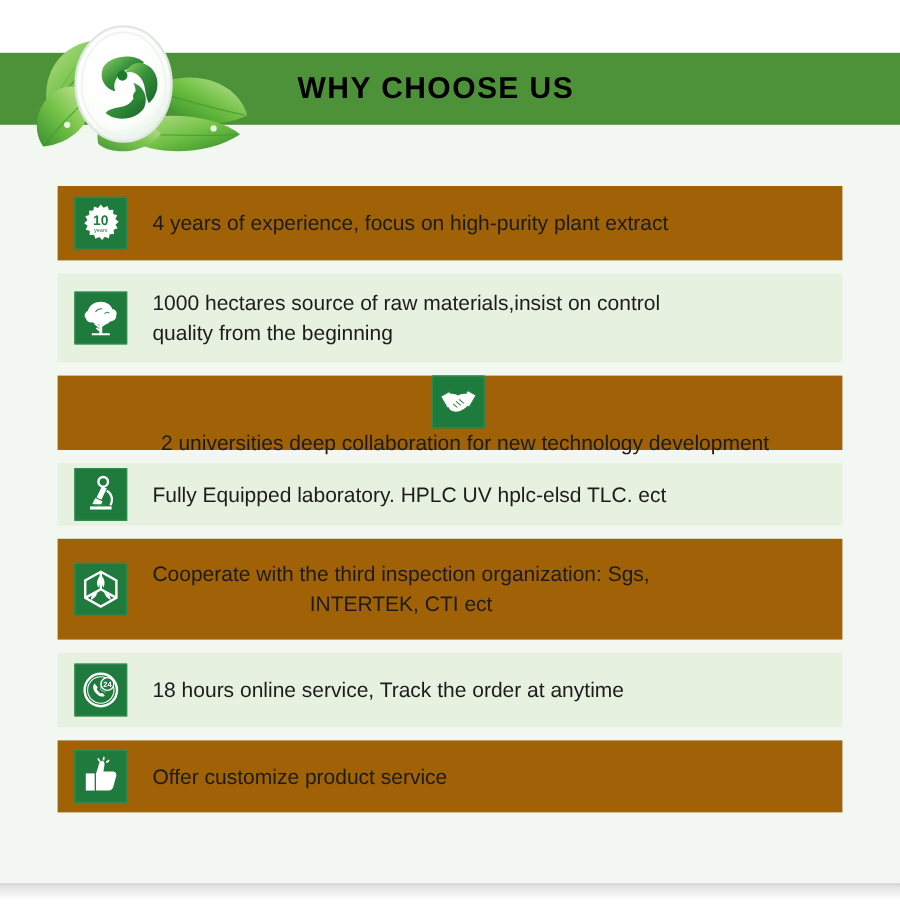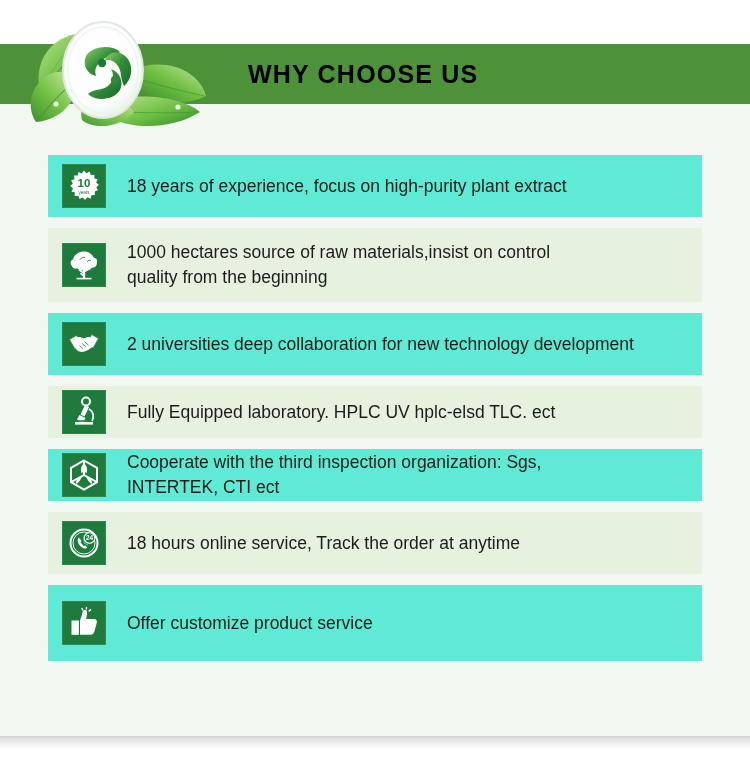--- a/index.html
+++ b/index.html
@@ -80,21 +80,21 @@
     top: 155px;
     width: 654px;
   }
   .feature-row {
     display: flex;
     align-items: center;
     box-sizing: border-box;
     padding: 0 0 0 14px;
     margin-bottom: 11px;
   }
-  .feature-row.shade-a { background: #5eead4; }
+  .feature-row.shade-a { background: #a16207; }
   .feature-row.shade-b { background: #e6f1e0; }
 
   .feature-row .icon-box {
     flex: 0 0 auto;
     width: 44px;
     height: 44px;
     background: #1f7a3d;
     display: flex;
     align-items: center;
     justify-content: center;
@@ -189,41 +189,41 @@
         <svg width="34" height="34" viewBox="0 0 34 34">
           <path d="M17 1.5 L19.3 4.2 L22.6 2.6 L23.8 6 L27.4 5.8 L27.3 9.4 L30.7 10.3 L29.1 13.5
                    L31.9 15.7 L29.3 18.2 L31 21.3 L27.7 22.5 L28 26.1 L24.4 26.2 L23.7 29.7
                    L20.4 28.3 L18.1 31 L15.7 28.4 L12.5 30 L11.3 26.7 L7.7 26.9 L7.8 23.3
                    L4.4 22.4 L6 19.2 L3.2 17 L5.8 14.5 L4.1 11.3 L7.4 10.2 L7.1 6.6 L10.7 6.5
                    L11.4 3 L14.7 4.4 Z" fill="#ffffff"></path>
           <text x="17" y="18.4" font-family="'Liberation Sans',sans-serif" font-size="11.5" font-weight="bold" fill="#1f7a3d" text-anchor="middle">10</text>
           <text x="17" y="24.6" font-family="'Liberation Sans',sans-serif" font-size="4.6" fill="#1f7a3d" text-anchor="middle">years</text>
         </svg>
       </div>
-      <div class="feature-text">18 years of experience, focus on high-purity plant extract</div>
+      <div class="feature-text">4 years of experience, focus on high-purity plant extract</div>
     </div>
 
     <div class="feature-row shade-b" style="height:74px;">
       <div class="icon-box">
         <svg width="34" height="34" viewBox="0 0 34 34">
           <path d="M17 3.5 C11.5 3.5 7 7 6.2 11.2 C3.4 12.3 2.8 15.6 4.6 17.4
                    C5.2 19.8 7.8 21.2 10.4 20.6 C12.2 22.6 15.3 23.2 17.6 21.8
                    C20.2 23.2 23.6 22.2 24.8 19.8 C27.8 20 30.2 17.8 29.8 15
                    C31 12.6 29.4 9.8 26.6 9.6 C25.4 5.9 21.5 3.5 17 3.5 Z" fill="#ffffff"></path>
           <path d="M15.8 20 L15.8 30.2 L18.2 30.2 L18.2 20 Z" fill="#ffffff"></path>
           <path d="M16.8 25.4 L12 21.6 M17.2 24 L22.2 20.6 M16.9 28 L13.4 25.4" stroke="#ffffff" stroke-width="1.5" fill="none"></path>
           <path d="M9.5 30.6 L24.5 30.6" stroke="#ffffff" stroke-width="1.6"></path>
           <path d="M12.5 12 C14 10 16 9 18 9.4 M20 13.5 C21.5 12 23 12 24 12.8" stroke="#2d8a4a" stroke-width="0.9" fill="none"></path>
         </svg>
       </div>
       <div class="feature-text">1000 hectares source of raw materials,insist on control
 quality from the beginning</div>
     </div>
 
-    <div class="feature-row shade-a" style="height:62px;">
+    <div class="feature-row shade-a" style="height:62px;flex-direction:column;">
       <div class="icon-box">
         <svg width="34" height="34" viewBox="0 0 34 34">
           <path d="M2.5 12.5 L9.5 8.5 L15 18 L8 22 Z" fill="#ffffff" stroke="#2d8a4a" stroke-width="0.7"></path>
           <path d="M31.5 11.5 L24.8 7.6 L19.4 17 L26 21 Z" fill="#ffffff" stroke="#2d8a4a" stroke-width="0.7"></path>
           <path d="M9.5 10.5 C12 9.5 14.5 10.4 16.8 11.6 C18.8 10.4 21.2 9.6 23.8 10.4
                    L25.5 19.5 C24 21 22 22.6 20 23.6 C17 25.4 13 25.6 10.4 23.6
                    C9.2 22.6 8.6 21.4 8.4 20 Z" fill="#ffffff"></path>
           <path d="M12.5 18.5 L16 21.5 M15 16.5 L19 19.8 M17.6 14.8 L21.5 18.2" stroke="#2d8a4a" stroke-width="0.9" fill="none"></path>
         </svg>
       </div>
@@ -237,21 +237,21 @@
           <path d="M18 10 L13.5 19.5 L17.5 21.5 L22 12 Z" fill="#ffffff"></path>
           <path d="M12.5 20 L10 24.5 L16 27.5 L18.5 23 Z" fill="#ffffff"></path>
           <rect x="8" y="27" width="18" height="2.6" fill="#ffffff"></rect>
           <path d="M22 14 C26.5 16.5 27.5 22 25 26" stroke="#ffffff" stroke-width="1.8" fill="none"></path>
           <rect x="11.5" y="25.2" width="9" height="1.6" fill="#2d8a4a"></rect>
         </svg>
       </div>
       <div class="feature-text">Fully Equipped laboratory. HPLC UV hplc-elsd TLC. ect</div>
     </div>
 
-    <div class="feature-row shade-a" style="height:52px;">
+    <div class="feature-row shade-a" style="height:84px;text-align:center;">
       <div class="icon-box">
         <svg width="34" height="34" viewBox="0 0 34 34">
           <path d="M17 2.5 L30 9.8 L30 24.2 L17 31.5 L4 24.2 L4 9.8 Z" fill="none" stroke="#ffffff" stroke-width="2"></path>
           <path d="M17 2.5 L17 17 M17 17 L4 24.2 M17 17 L30 24.2" stroke="#ffffff" stroke-width="2" fill="none"></path>
           <path d="M17 5 C14 8 13 12 14.8 15.6 C16.4 13.4 16.8 9.6 17 5 Z" fill="#ffffff"></path>
           <path d="M17 5 C20 8 21 12 19.2 15.6 C17.6 13.4 17.2 9.6 17 5 Z" fill="#ffffff"></path>
           <path d="M14.5 19 C11 20 8.6 22.6 8.8 26 C11.6 24.8 13.6 22.4 14.5 19 Z" fill="#ffffff"></path>
           <path d="M19.5 19 C23 20 25.4 22.6 25.2 26 C22.4 24.8 20.4 22.4 19.5 19 Z" fill="#ffffff"></path>
         </svg>
       </div>
@@ -267,21 +267,21 @@
           <path d="M11.8 11.5 C10 13.3 10.4 16.6 12.8 19.4 C15.2 22.2 18.6 23.4 20.4 21.8
                    L18.4 19.4 L16.6 20 L13.6 16.6 L14.4 14.8 Z" fill="#ffffff"></path>
           <circle cx="22.5" cy="12" r="5.3" fill="#1f7a3d" stroke="#ffffff" stroke-width="1.1"></circle>
           <text x="22.5" y="14.3" font-family="'Liberation Sans',sans-serif" font-size="6.4" font-weight="bold" fill="#ffffff" text-anchor="middle">24</text>
           <path d="M17 9.5 L17 17 L21 19" stroke="#ffffff" stroke-width="0.8" fill="none" opacity="0.6"></path>
         </svg>
       </div>
       <div class="feature-text">18 hours online service, Track the order at anytime</div>
     </div>
 
-    <div class="feature-row shade-a" style="height:76px;">
+    <div class="feature-row shade-a" style="height:60px;">
       <div class="icon-box">
         <svg width="34" height="34" viewBox="0 0 34 34">
           <path d="M13 14.5 L15 8.5 C15.4 6 16.2 4 18 4 C19.8 4 20.4 5.8 20 8
                    L19.2 13 L27 13 C29.2 13 30.4 14.8 29.8 16.8 L27.4 25.6
                    C26.9 27.6 25.6 28.8 23.6 28.8 L13 28.8 Z" fill="#ffffff"></path>
           <rect x="4.5" y="14.5" width="7.4" height="14.3" fill="#ffffff"></rect>
           <path d="M16.2 4.6 L14.6 2 M19.2 3.6 L19.6 0.8 M21.6 5.4 L24 3.4" stroke="#ffffff" stroke-width="1.4" fill="none"></path>
         </svg>
       </div>
       <div class="feature-text">Offer customize product service</div>

